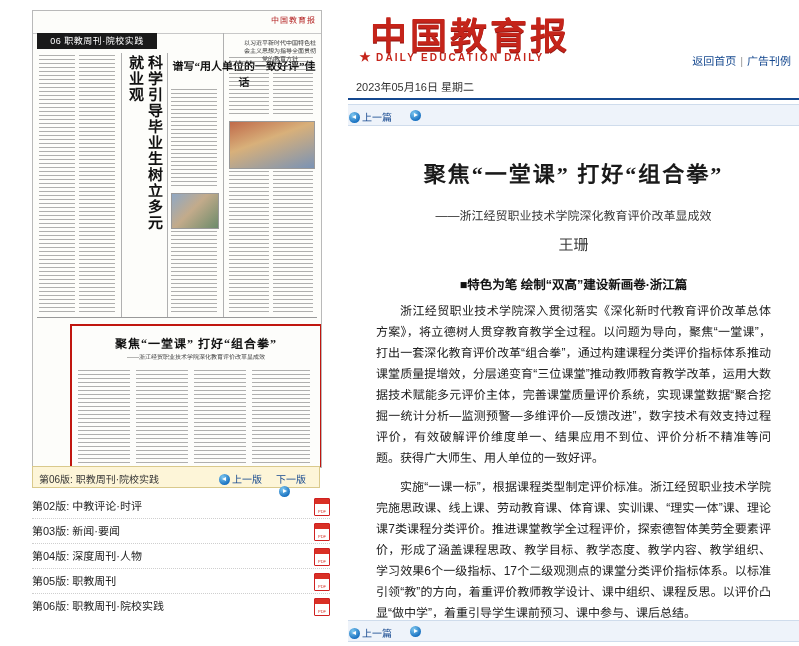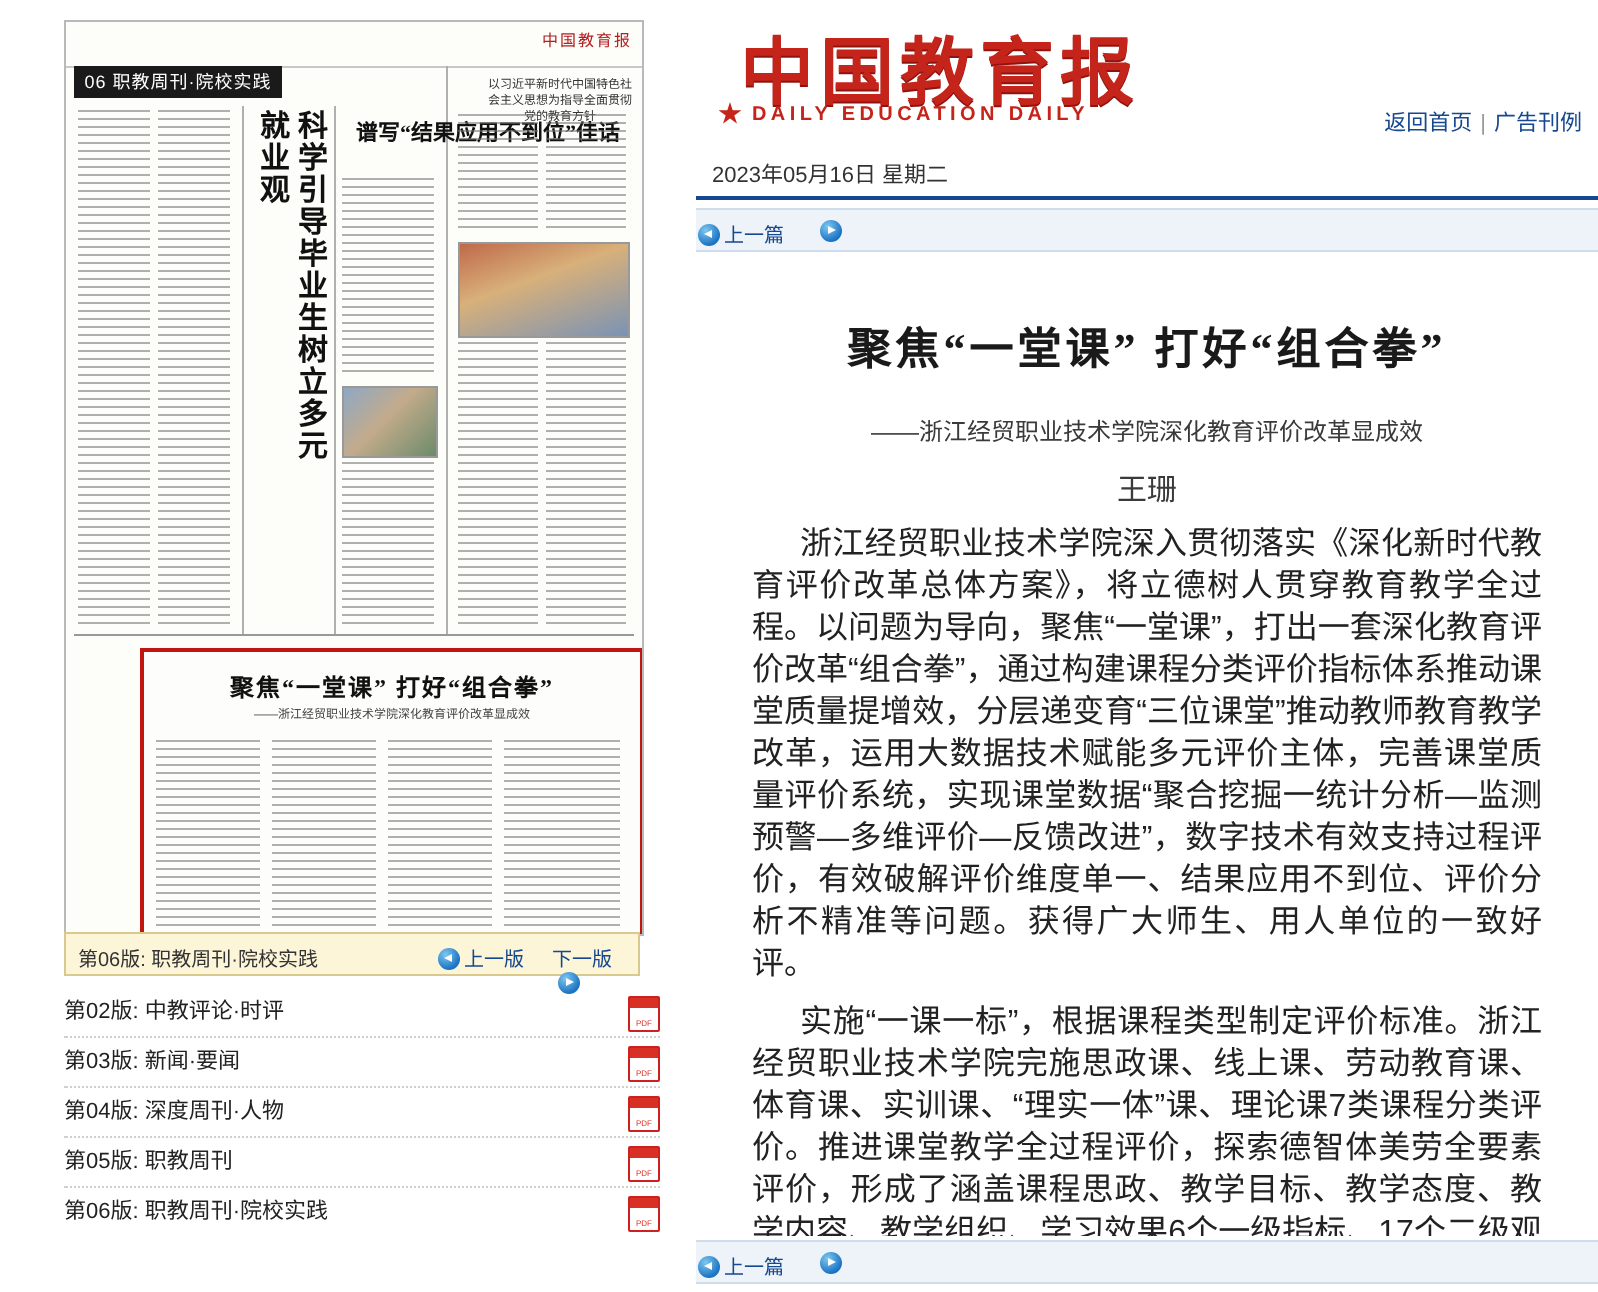--- a/index.html
+++ b/index.html
@@ -33,21 +33,21 @@
   }
   .pt-masthead {
     position: absolute;
     left: 0; top: 0; right: 0;
     height: 22px;
     border-bottom: 1px solid #c8c8c8;
   }
   .pt-pagelabel {
     position: absolute;
     left: 4px; top: 22px;
-    width: 104px;
+    width: 120px;
     height: 16px;
     background: #1a1a1a;
     color: #fff;
     font-size: 9px;
     line-height: 16px;
     text-align: center;
     letter-spacing: .5px;
   }
   .pt-masthead-logo {
     position: absolute;
@@ -354,21 +354,21 @@
   }
   .art-h4 {
     margin: 14px 28px 0 28px;
     font-size: 12.5px;
     font-weight: bold;
     color: #111;
     text-align: center;
   }
   .art-p {
     margin: 8px 28px 0 28px;
-    font-size: 16px;
+    font-size: 12px;
     line-height: 21px;
     color: #222;
     text-align: justify;
     text-indent: 24px;
   }
 </style>
 </head>
 <body>
 
 <div id="page">
@@ -385,21 +385,21 @@
       <div class="pt-vrule" style="left:134px; top:42px; height:265px;"></div>
       <div class="pt-vrule" style="left:190px; top:22px; height:285px;"></div>
       <div class="pt-rule" style="left:4px; top:306px; width:280px;"></div>
 
       <div class="pt-col-text" style="left:6px; top:44px; width:36px; height:258px;"></div>
       <div class="pt-col-text" style="left:46px; top:44px; width:36px; height:258px;"></div>
 
       <div class="pt-headline-v">科学引导毕业生树立多元就业观</div>
 
       <div class="pt-sub-h">以习近平新时代中国特色社会主义思想为指导全面贯彻党的教育方针</div>
-      <div class="pt-headline-h">谱写“结果应用不到位”佳话</div>
+      <div class="pt-headline-h">谱写“用人单位的一致好评”佳话</div>
 
       <div class="pt-col-text" style="left:138px; top:78px; width:46px; height:100px;"></div>
       <div class="pt-photo" style="left:138px; top:182px; width:46px; height:34px;"></div>
       <div class="pt-col-text" style="left:138px; top:220px; width:46px; height:82px;"></div>
 
       <div class="pt-col-text" style="left:196px; top:46px; width:40px; height:60px;"></div>
       <div class="pt-col-text" style="left:240px; top:46px; width:40px; height:60px;"></div>
       <div class="pt-photo2" style="left:196px; top:110px; width:84px; height:46px;"></div>
       <div class="pt-col-text" style="left:196px; top:160px; width:40px; height:142px;"></div>
       <div class="pt-col-text" style="left:240px; top:160px; width:40px; height:142px;"></div>
@@ -467,20 +467,21 @@
         <span class="arrow-ball"></span><span>上一篇</span>
       </span>
       <span class="arrow-ball right nav-next-ball"></span>
     </div>
 
     <div id="article">
       <div id="art-title">聚焦“一堂课” 打好“组合拳”</div>
       <div id="art-subtitle">——浙江经贸职业技术学院深化教育评价改革显成效</div>
       <div id="art-author">王珊</div>
 
+      <div class="art-h3">■特色为笔 绘制“双高”建设新画卷·浙江篇</div>
       <div class="art-p">浙江经贸职业技术学院深入贯彻落实《深化新时代教育评价改革总体方案》，将立德树人贯穿教育教学全过程。以问题为导向，聚焦“一堂课”，打出一套深化教育评价改革“组合拳”，通过构建课程分类评价指标体系推动课堂质量提增效，分层递变育“三位课堂”推动教师教育教学改革，运用大数据技术赋能多元评价主体，完善课堂质量评价系统，实现课堂数据“聚合挖掘一统计分析—监测预警—多维评价—反馈改进”，数字技术有效支持过程评价，有效破解评价维度单一、结果应用不到位、评价分析不精准等问题。获得广大师生、用人单位的一致好评。</div>
 
       <div class="art-p">实施“一课一标”，根据课程类型制定评价标准。浙江经贸职业技术学院完施思政课、线上课、劳动教育课、体育课、实训课、“理实一体”课、理论课7类课程分类评价。推进课堂教学全过程评价，探索德智体美劳全要素评价，形成了涵盖课程思政、教学目标、教学态度、教学内容、教学组织、学习效果6个一级指标、17个二级观测点的课堂分类评价指标体系。以标准引领“教”的方向，着重评价教师教学设计、课中组织、课程反思。以评价凸显“做中学”，着重引导学生课前预习、课中参与、课后总结。</div>
 
     </div>
 
     <div class="nav-strip" id="nav-bottom">
       <span class="nav-prev">
         <span class="arrow-ball"></span><span>上一篇</span>
       </span>

